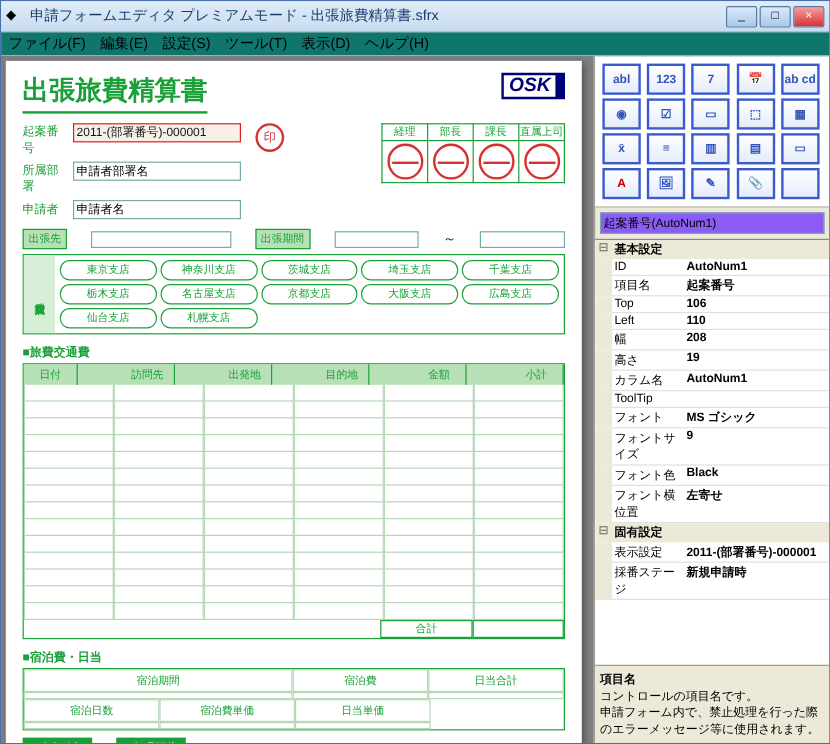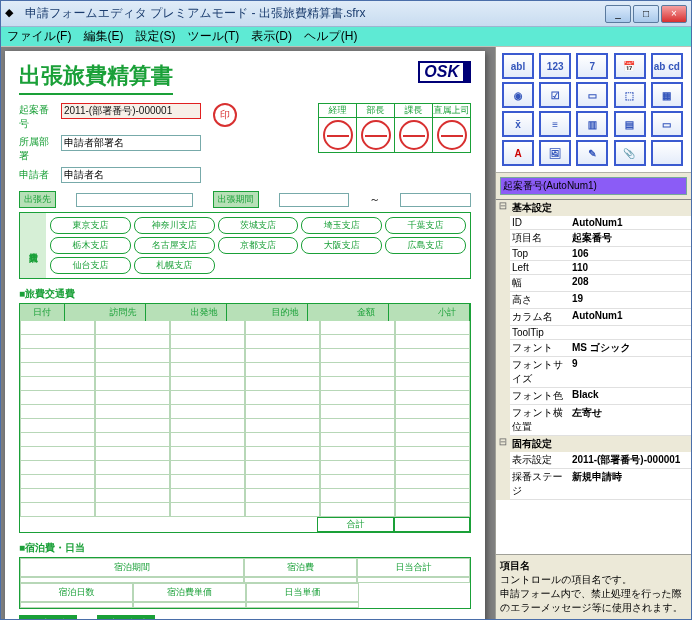--- a/index.html
+++ b/index.html
@@ -8,21 +8,21 @@
 
   .titlebar { height: 26px; background: linear-gradient(#e0ecf8,#c8dcf0); display: flex; align-items: center; padding: 0 4px; border-bottom: 1px solid #9db5d0; }
   .titlebar .icon { width: 16px; height: 16px; margin-right: 4px; }
   .titlebar .title { flex: 1; font-size: 12px; color: #1a3c6e; }
   .winbtns { display: flex; gap: 2px; }
   .winbtn { width: 26px; height: 18px; border: 1px solid #5a7a9e; border-radius: 2px; display:flex;align-items:center;justify-content:center;font-size:10px; }
   .min { background:linear-gradient(#d9e9fb,#a9c9eb); }
   .max { background:linear-gradient(#d9e9fb,#a9c9eb); }
   .close { background:linear-gradient(#f5a0a0,#d83030); color:#fff; }
 
-  .menubar { height: 20px; background:#5eead4; display:flex; align-items:center; gap:12px; padding:0 6px; border-bottom:1px solid #c0c0b8; }
+  .menubar { height: 20px; background:#0f766e; display:flex; align-items:center; gap:12px; padding:0 6px; border-bottom:1px solid #c0c0b8; }
   .menubar span { font-size:12px; }
 
   .clientrow { flex:1; display:flex; overflow:hidden; }
   .canvaswrap { flex:1; background:#808080; padding:4px; overflow:auto; }
   .page { width:480px; background:#fff; padding:10px 14px 20px 14px; box-shadow:2px 2px 6px rgba(0,0,0,.4); }
 
   .formtitle { color:#1aa038; font-size:22px; font-weight:bold; border-bottom:2px solid #1aa038; display:inline-block; padding-bottom:2px; }
   .osk { float:right; color:#007; font-weight:bold; font-style:italic; font-size:16px; border:2px solid #007; border-right:8px solid #007; padding:0 4px; }
   .clear { clear:both; }
 

